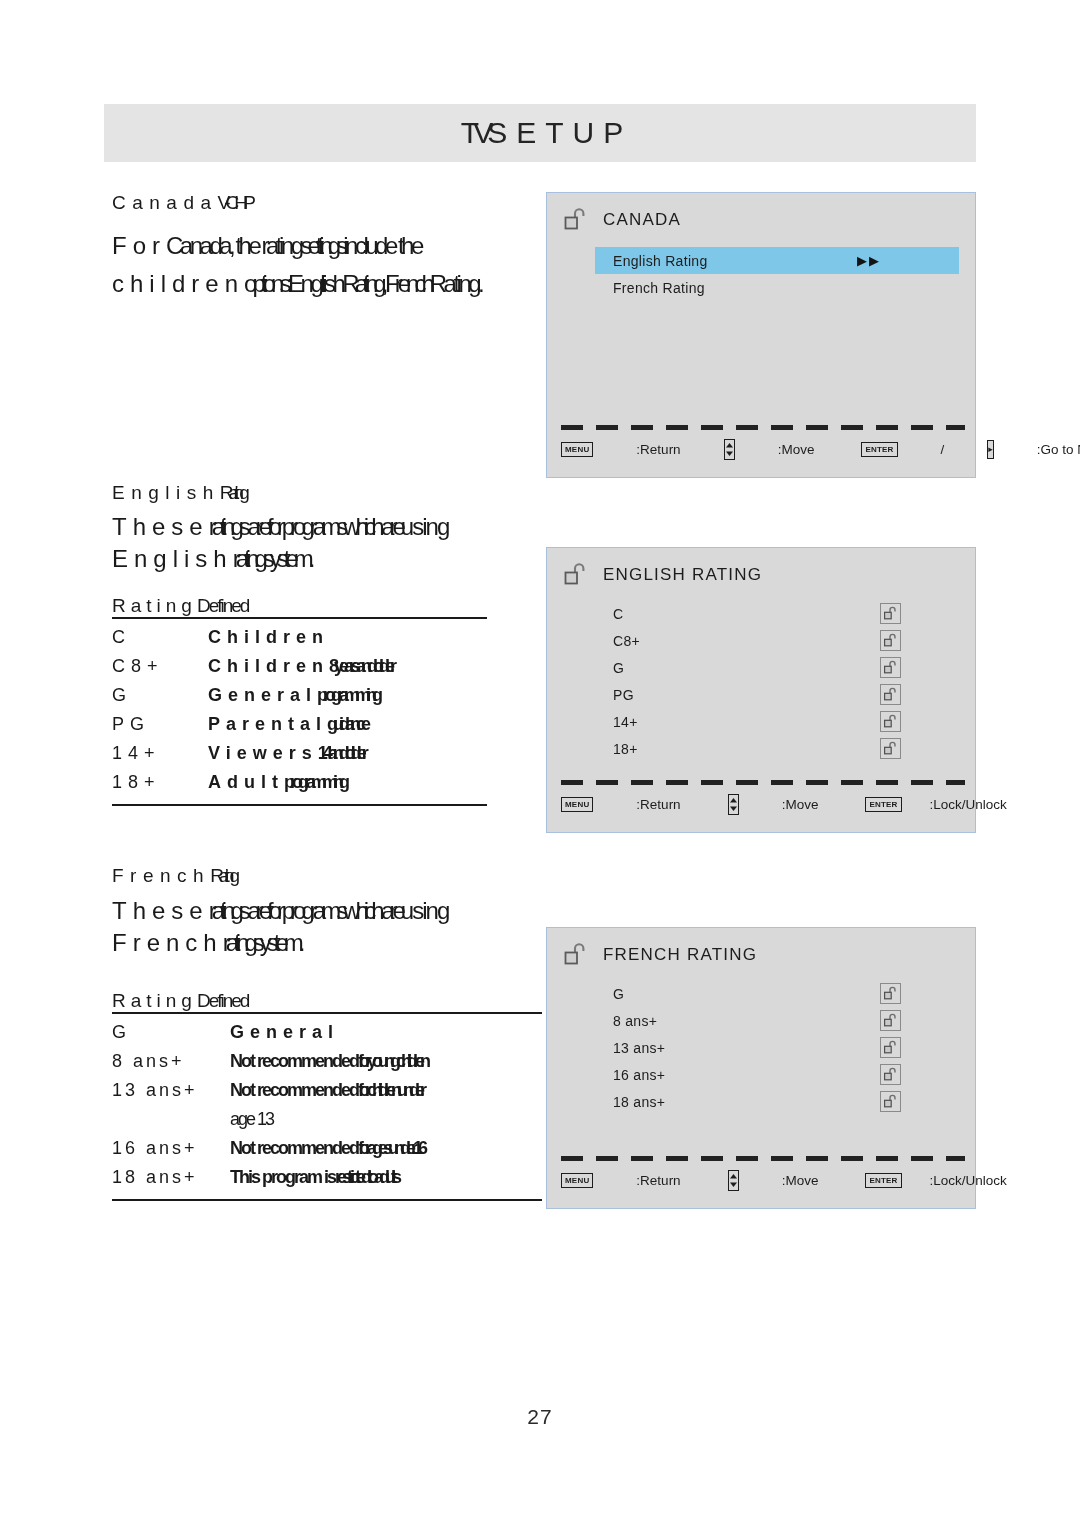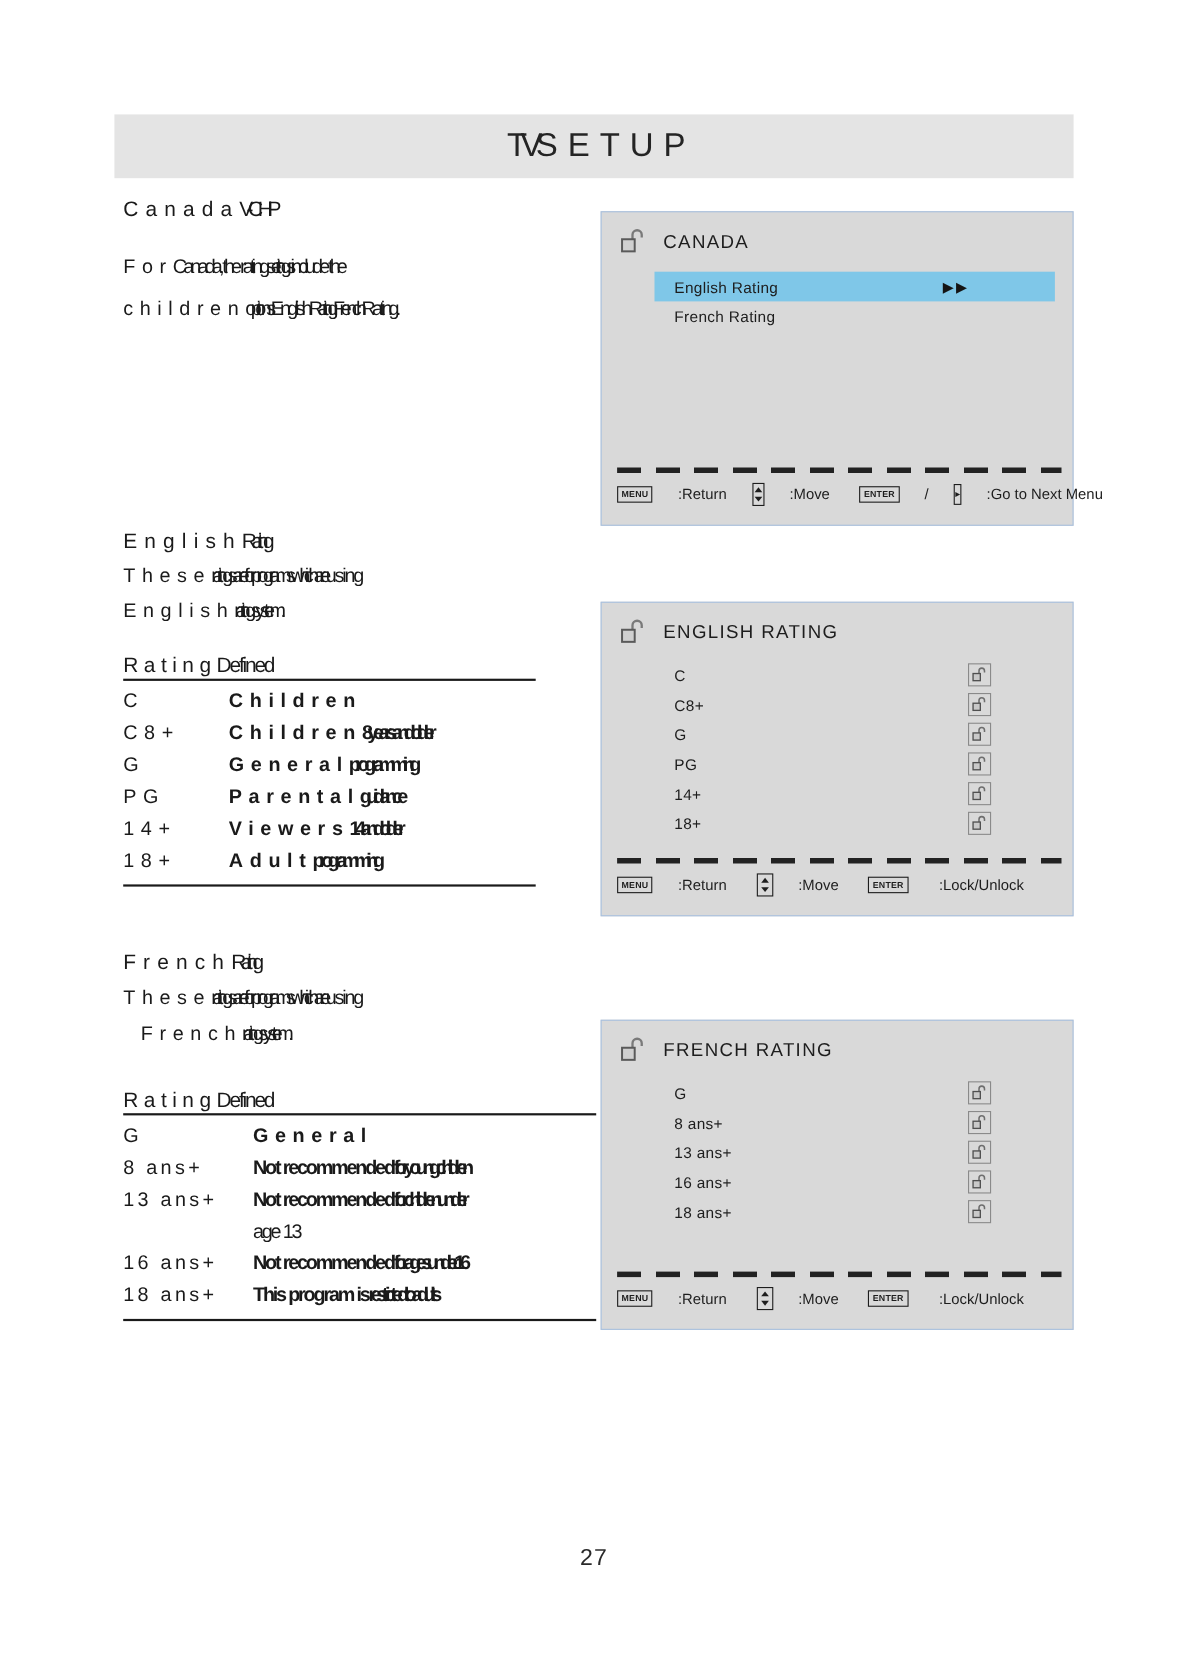--- a/index.html
+++ b/index.html
@@ -43,21 +43,21 @@
   
   .sec-head {
     position: absolute;
     font-size: 19px;
     letter-spacing: 6.5px;
     color: #1a1a1a;
     white-space: pre;
   }
   .body-line {
     position: absolute;
-    font-size: 18px;
+    font-size: 24px;
     letter-spacing: 6px;
     color: #1a1a1a;
     white-space: pre;
   }
   
   .sq1 { letter-spacing: -3.5px; }
   .sq2 { letter-spacing: -5px; }
   .sq3 { letter-spacing: -2px; }
 
   
@@ -188,21 +188,21 @@
     height: 19px;
     font-size: 9px;
     line-height: 1;
     box-sizing: border-box;
   }
   .keybox.ud {
     flex-direction: column;
     height: 21px;
     font-size: 8px;
   }
-  .hint-txt { margin: 0 0; }
+  .hint-txt { margin: 0 20px; }
 
   
   .lock-lg { width: 26px; height: 26px; flex: none; }
   .lock-sm-wrap {
     width: 21px;
     height: 21px;
     border: 1px solid #8a8a8a;
     background: #d9d9d9;
     display: flex;
     align-items: center;
@@ -224,21 +224,21 @@
     color: #2a2a2a;
   }
 </style>
 </head>
 <body>
 
 <div class="header-band">
   <div class="header-title"><span class="sq">TV</span><span>SETUP</span></div>
 </div>
 
-<div class="sec-head" style="left:112px; top:180px;"><span>Canada</span><span class="sq2">V-CHIP</span></div>
+<div class="sec-head" style="left:112px; top:192px;"><span>Canada</span><span class="sq2">V-CHIP</span></div>
 
 <div class="body-line" style="left:112px; top:232px;"><span>For</span><span class="sq1">Canada, the rating</span><span class="sq2">settings</span><span class="sq1">include the</span></div>
 
 <div class="body-line" style="left:112px; top:270px;"><span>children</span><span class="sq2">options:</span><span class="sq1">English</span><span class="sq2">Rating, French</span><span class="sq1">Rating.</span></div>
 
 <div class="osd" style="left:546px; top:192px; width:430px; height:286px;">
   <div class="osd-titlebar">
     <svg class="lock-lg" viewBox="0 0 26 26">
       <path d="M12 11 V6.5 A4.2 4.2 0 0 1 20.4 6.5 V9" fill="none" stroke="#7a7a7a" stroke-width="2.1"></path>
       <rect x="2.5" y="10.5" width="11.5" height="11" fill="#d0d0d0" stroke="#5a5a5a" stroke-width="1.8"></rect>
@@ -386,21 +386,21 @@
     <span class="hint-txt">:Move</span>
     <span class="keycap" style="margin-left:4px;">ENTER</span>
     <span class="hint-txt" style="margin-left:5px;">:Lock/Unlock</span>
   </div>
 </div>
 
 <div class="sec-head" style="left:112px; top:865px;"><span>French</span><span class="sq2">Rating</span></div>
 
 <div class="body-line" style="left:112px; top:897px;"><span>These</span><span class="sq2">ratings are</span><span class="sq2">for programs</span><span class="sq2">which are</span><span class="sq3">using</span></div>
 
-<div class="body-line" style="left:112px; top:929px;margin-left:16px;"><span>French</span><span class="sq2">rating</span><span class="sq2">system.</span></div>
+<div class="body-line" style="left:112px; top:929px;"><span>French</span><span class="sq2">rating</span><span class="sq2">system.</span></div>
 
 <div class="rt" style="left:112px; top:990px; width:430px;">
   <div class="rt-title"><span>Rating</span><span class="sq3">Defined</span></div>
   <div class="rt-rule"></div>
 
   <div class="rt-row" style="margin-top:4px;">
     <span class="rt-code-wide">G</span>
     <span class="rt-desc"><span>General</span></span>
   </div>
   <div class="rt-row">

